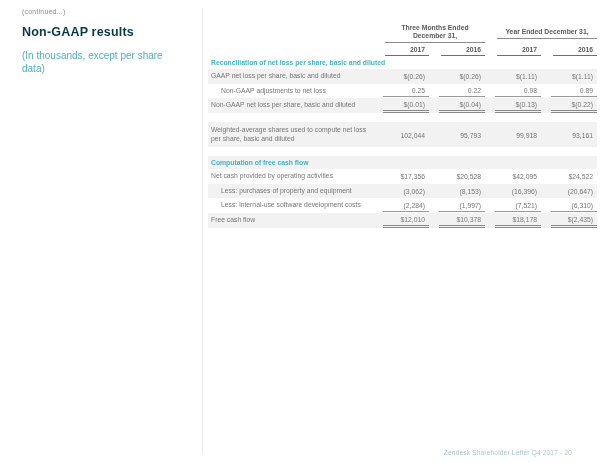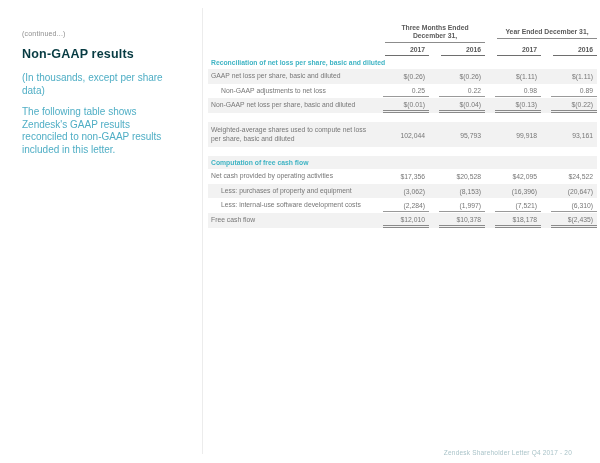--- a/index.html
+++ b/index.html
@@ -1,21 +1,21 @@
 <!DOCTYPE html>
 <html><head>
 <meta charset="utf-8">
 <style>
   * { margin:0; padding:0; box-sizing:border-box; }
   html,body { width:600px; height:463px; background:#ffffff; overflow:hidden;
               font-family:"Liberation Sans","DejaVu Sans",sans-serif; }
   .page { position:relative; width:600px; height:463px; background:#ffffff; }
 
   
-  .sidebar { position:absolute; left:22px; top:30px; width:162px; }
+  .sidebar { position:absolute; left:22px; top:8px; width:162px; }
   .continued { font-size:7px; color:#8e8e8e; margin-bottom:10px; letter-spacing:.2px; }
   .heading { font-size:12.5px; font-weight:bold; color:#073b42; margin-bottom:11px; letter-spacing:.2px; }
   .teal-par { font-size:10px; line-height:12.5px; color:#4faec5; margin-bottom:9px; width:152px; }
 
   .divider { position:absolute; left:202px; top:8px; width:1px; height:446px; background:#ececec; }
 
   
   .content { position:absolute; left:208px; top:24px; width:389px; }
   table { width:100%; border-collapse:collapse; table-layout:fixed; }
   col.c-lbl { width:165px; }
@@ -43,21 +43,20 @@
 </style>
 </head>
 <body>
 
 <div class="page">
 
   <div class="sidebar">
     <div class="continued">(continued...)</div>
     <div class="heading">Non-GAAP results</div>
     <div class="teal-par">(In thousands, except per share data)</div>
-    <div class="teal-par">The following table shows Zendesk's GAAP results reconciled to non-GAAP results included in this letter.</div>
   </div>
 
   <div class="divider"></div>
 
   <div class="content">
     <table>
       <colgroup>
         <col class="c-lbl">
           <col class="c-val">
           <col class="c-val">

